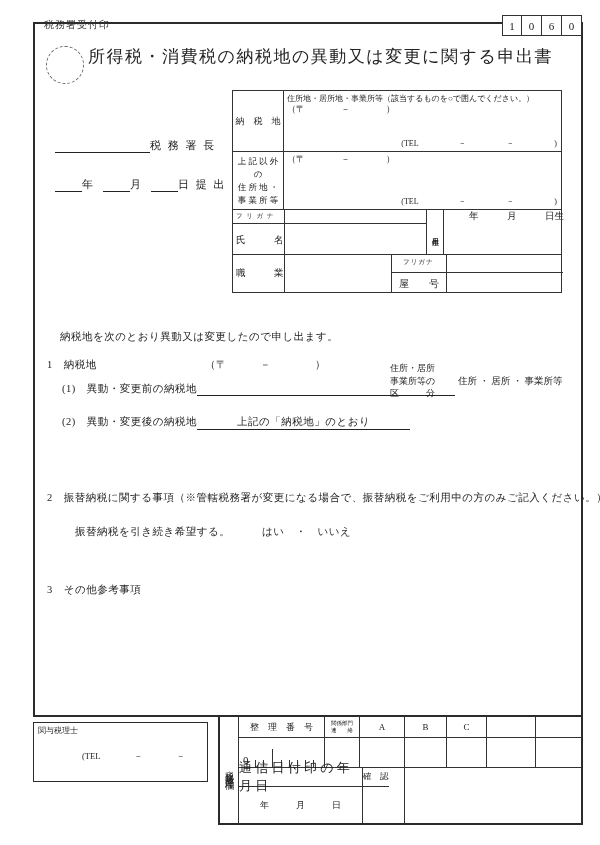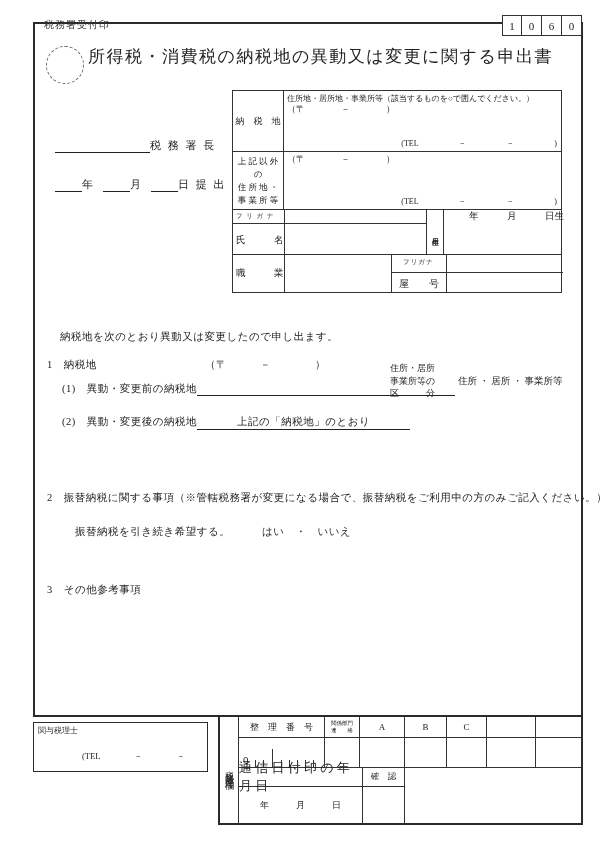--- a/index.html
+++ b/index.html
@@ -27,21 +27,21 @@
   .lblcell { width:51px; flex:none; display:flex; flex-direction:column; justify-content:center;
     align-items:center; font-size:9px; text-align:center; }
   .cellbody { position:relative; flex:1; }
   .tiny { font-size:6.5px; letter-spacing:1px; color:#333; }
   .small8 { font-size:8px; }
   .vert { writing-mode:vertical-rl; text-orientation:upright; }
   
   .body-txt { font-size:10.5px; letter-spacing:0.5px; white-space:nowrap; }
   .fill-line { display:inline-block; border-bottom:1px solid #222; height:13px; vertical-align:bottom; }
   
-  .acct-box { left:33px; top:722px; width:175px; height:50px; border:1.5px solid #2b2b2b; background:#fff; }
+  .acct-box { left:33px; top:722px; width:175px; height:60px; border:1.5px solid #2b2b2b; background:#fff; }
   .otable { left:218px; top:715px; width:365px; height:110px; border:2px solid #2b2b2b; display:flex; background:#fff; }
   .o-side { width:19px; flex:none; border-right:1px solid #333; display:flex; align-items:center; justify-content:center; }
   .o-side span { writing-mode:vertical-rl; text-orientation:upright; font-size:9px; letter-spacing:2px; }
   .o-main { flex:1; display:flex; flex-direction:column; }
   .o-hrow { display:flex; height:21px; border-bottom:1px solid #333; }
   .o-vrow { display:flex; height:30px; border-bottom:1px solid #333; }
   .o-cell { border-right:1px solid #333; display:flex; align-items:center; justify-content:center;
     font-size:9px; position:relative; }
   .o-cell:last-child { border-right:none; }
   .o-bottom { flex:1; display:flex; }
@@ -213,21 +213,21 @@
 
       <div class="o-bottom">
         <div style="width:124px; border-right:1px solid #333; display:flex; flex-direction:column;">
           <div style="height:19px; border-bottom:1px solid #333; display:flex; align-items:center; justify-content:center; font-size:13px;">
             <span>通 信 日 付 印 の 年 月 日</span>
           </div>
           <div style="flex:1; display:flex; align-items:center; justify-content:center; font-size:9px;">
             <span>年　　　月　　　日</span>
           </div>
         </div>
-        <div style="width:42px; border-right:1px solid #333; display:flex; flex-direction:column;">
+        <div style="width:42px; border-right:1px solid #333; display:flex; flex-direction:row;">
           <div style="height:19px; border-bottom:1px solid #333; display:flex; align-items:center; justify-content:center; font-size:8.5px;">
             <span>確　認</span>
           </div>
           <div style="flex:1;"></div>
         </div>
         <div style="flex:1;"></div>
       </div>
     </div>
   </div>
 

